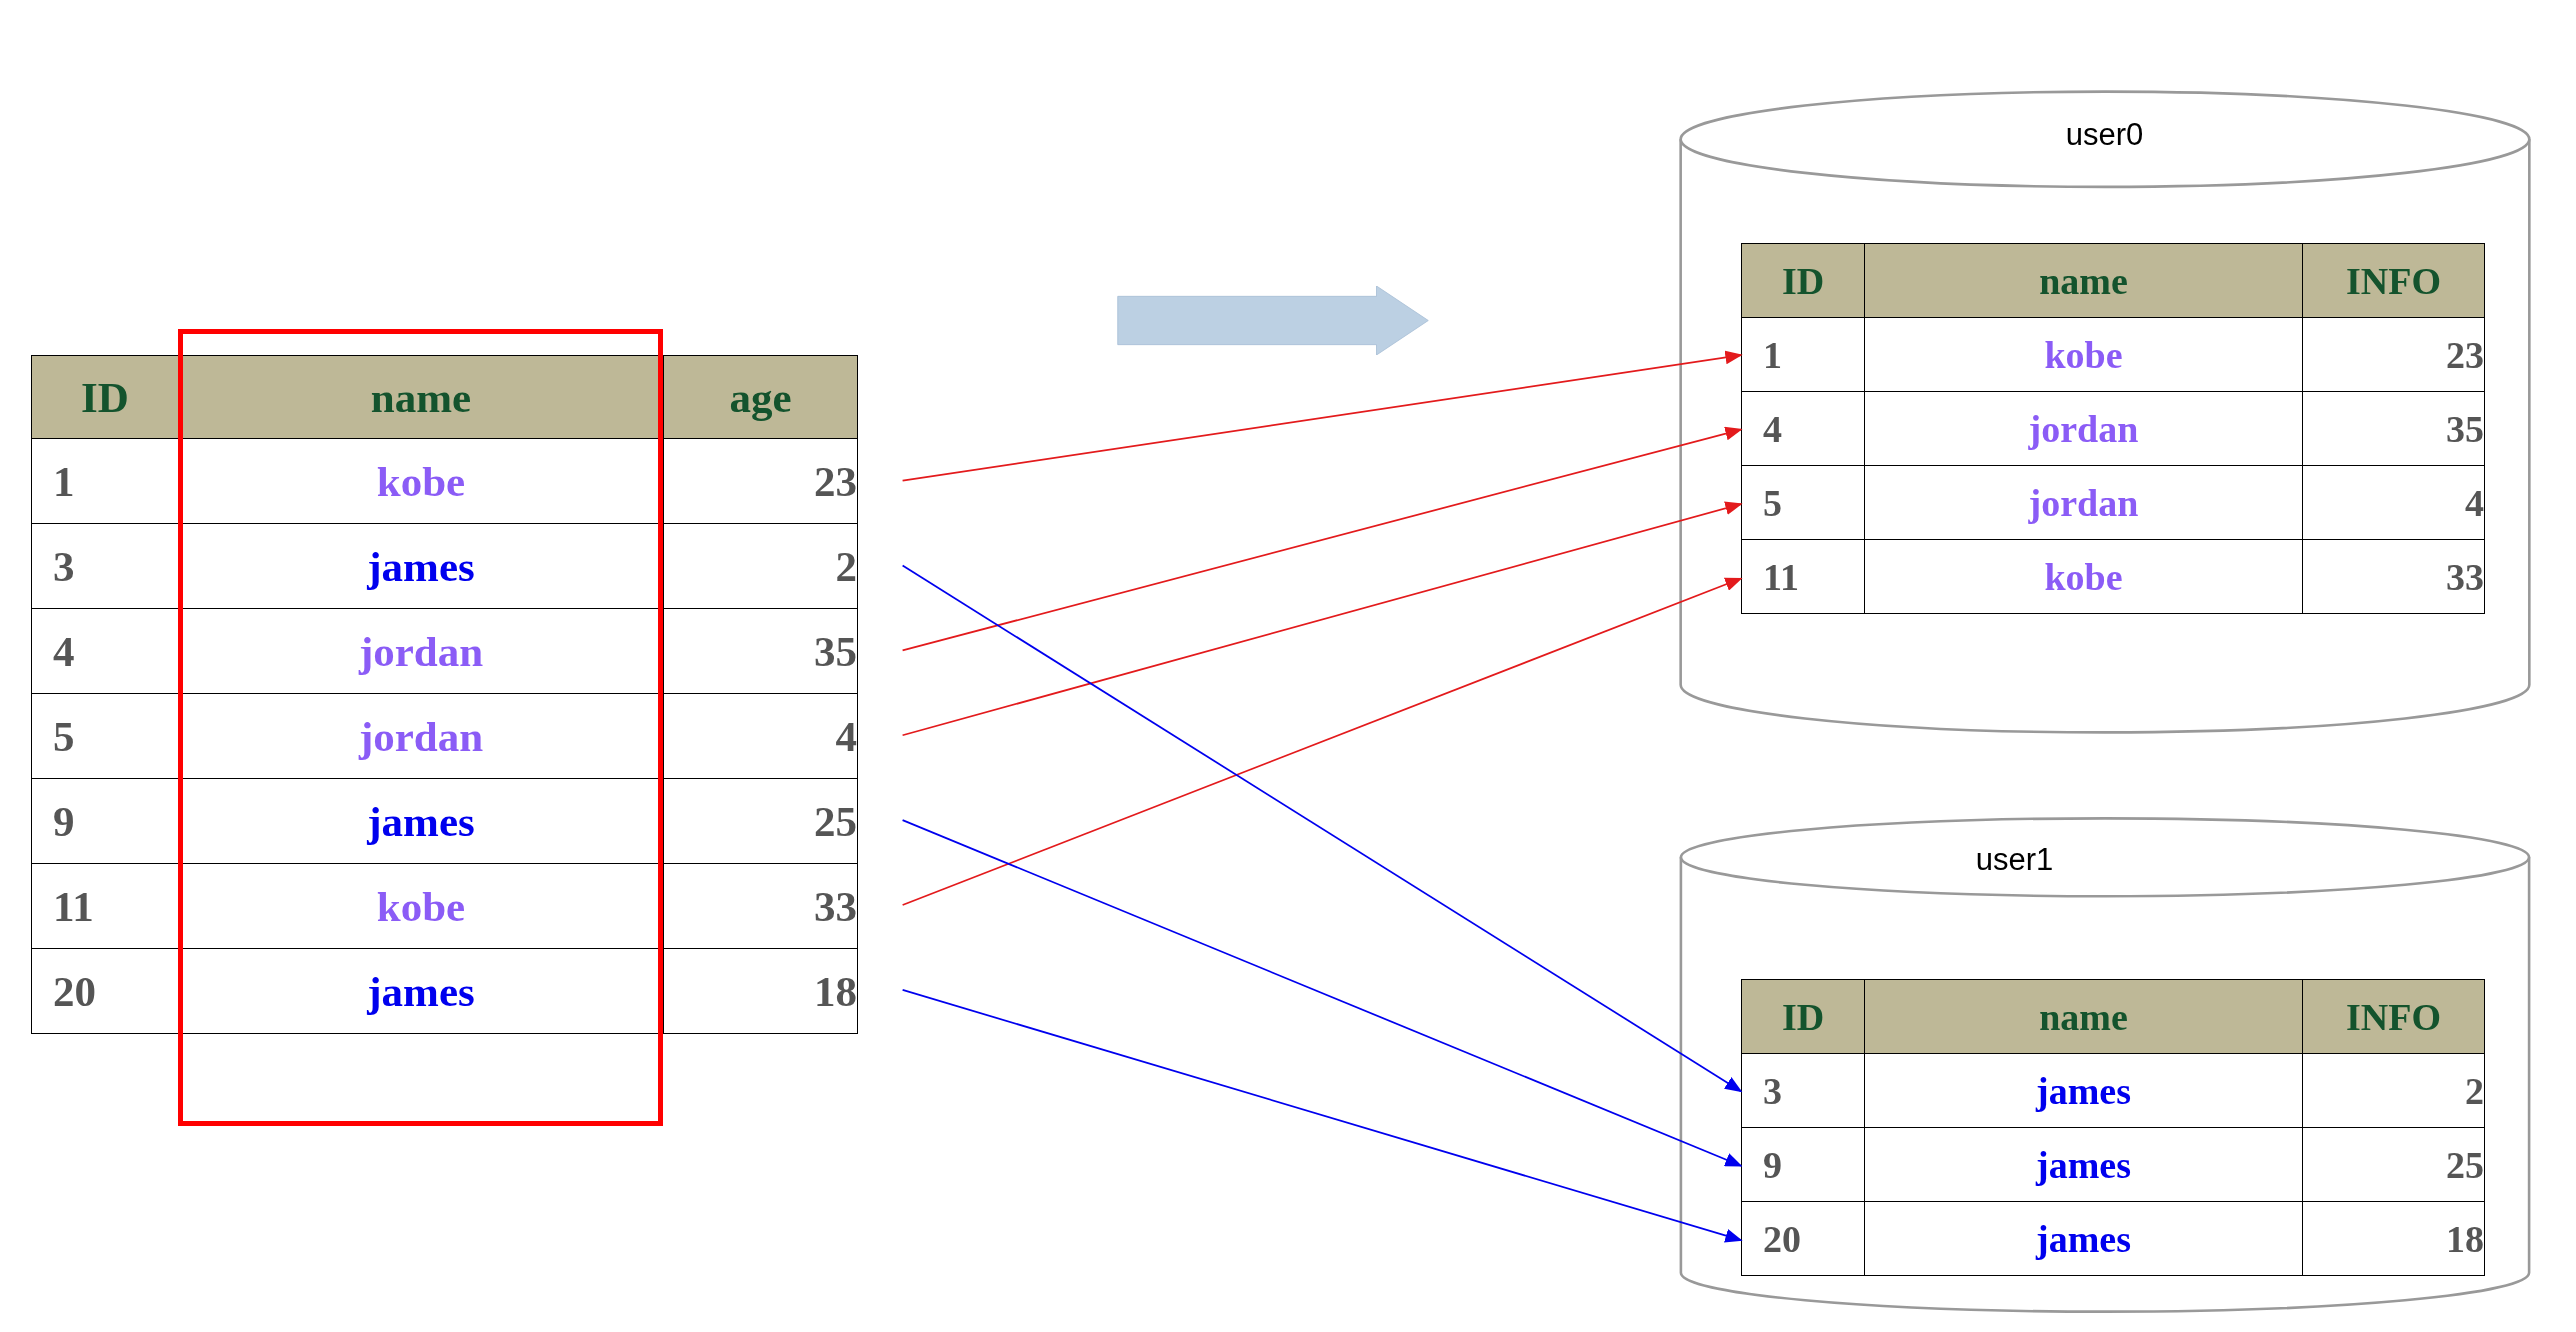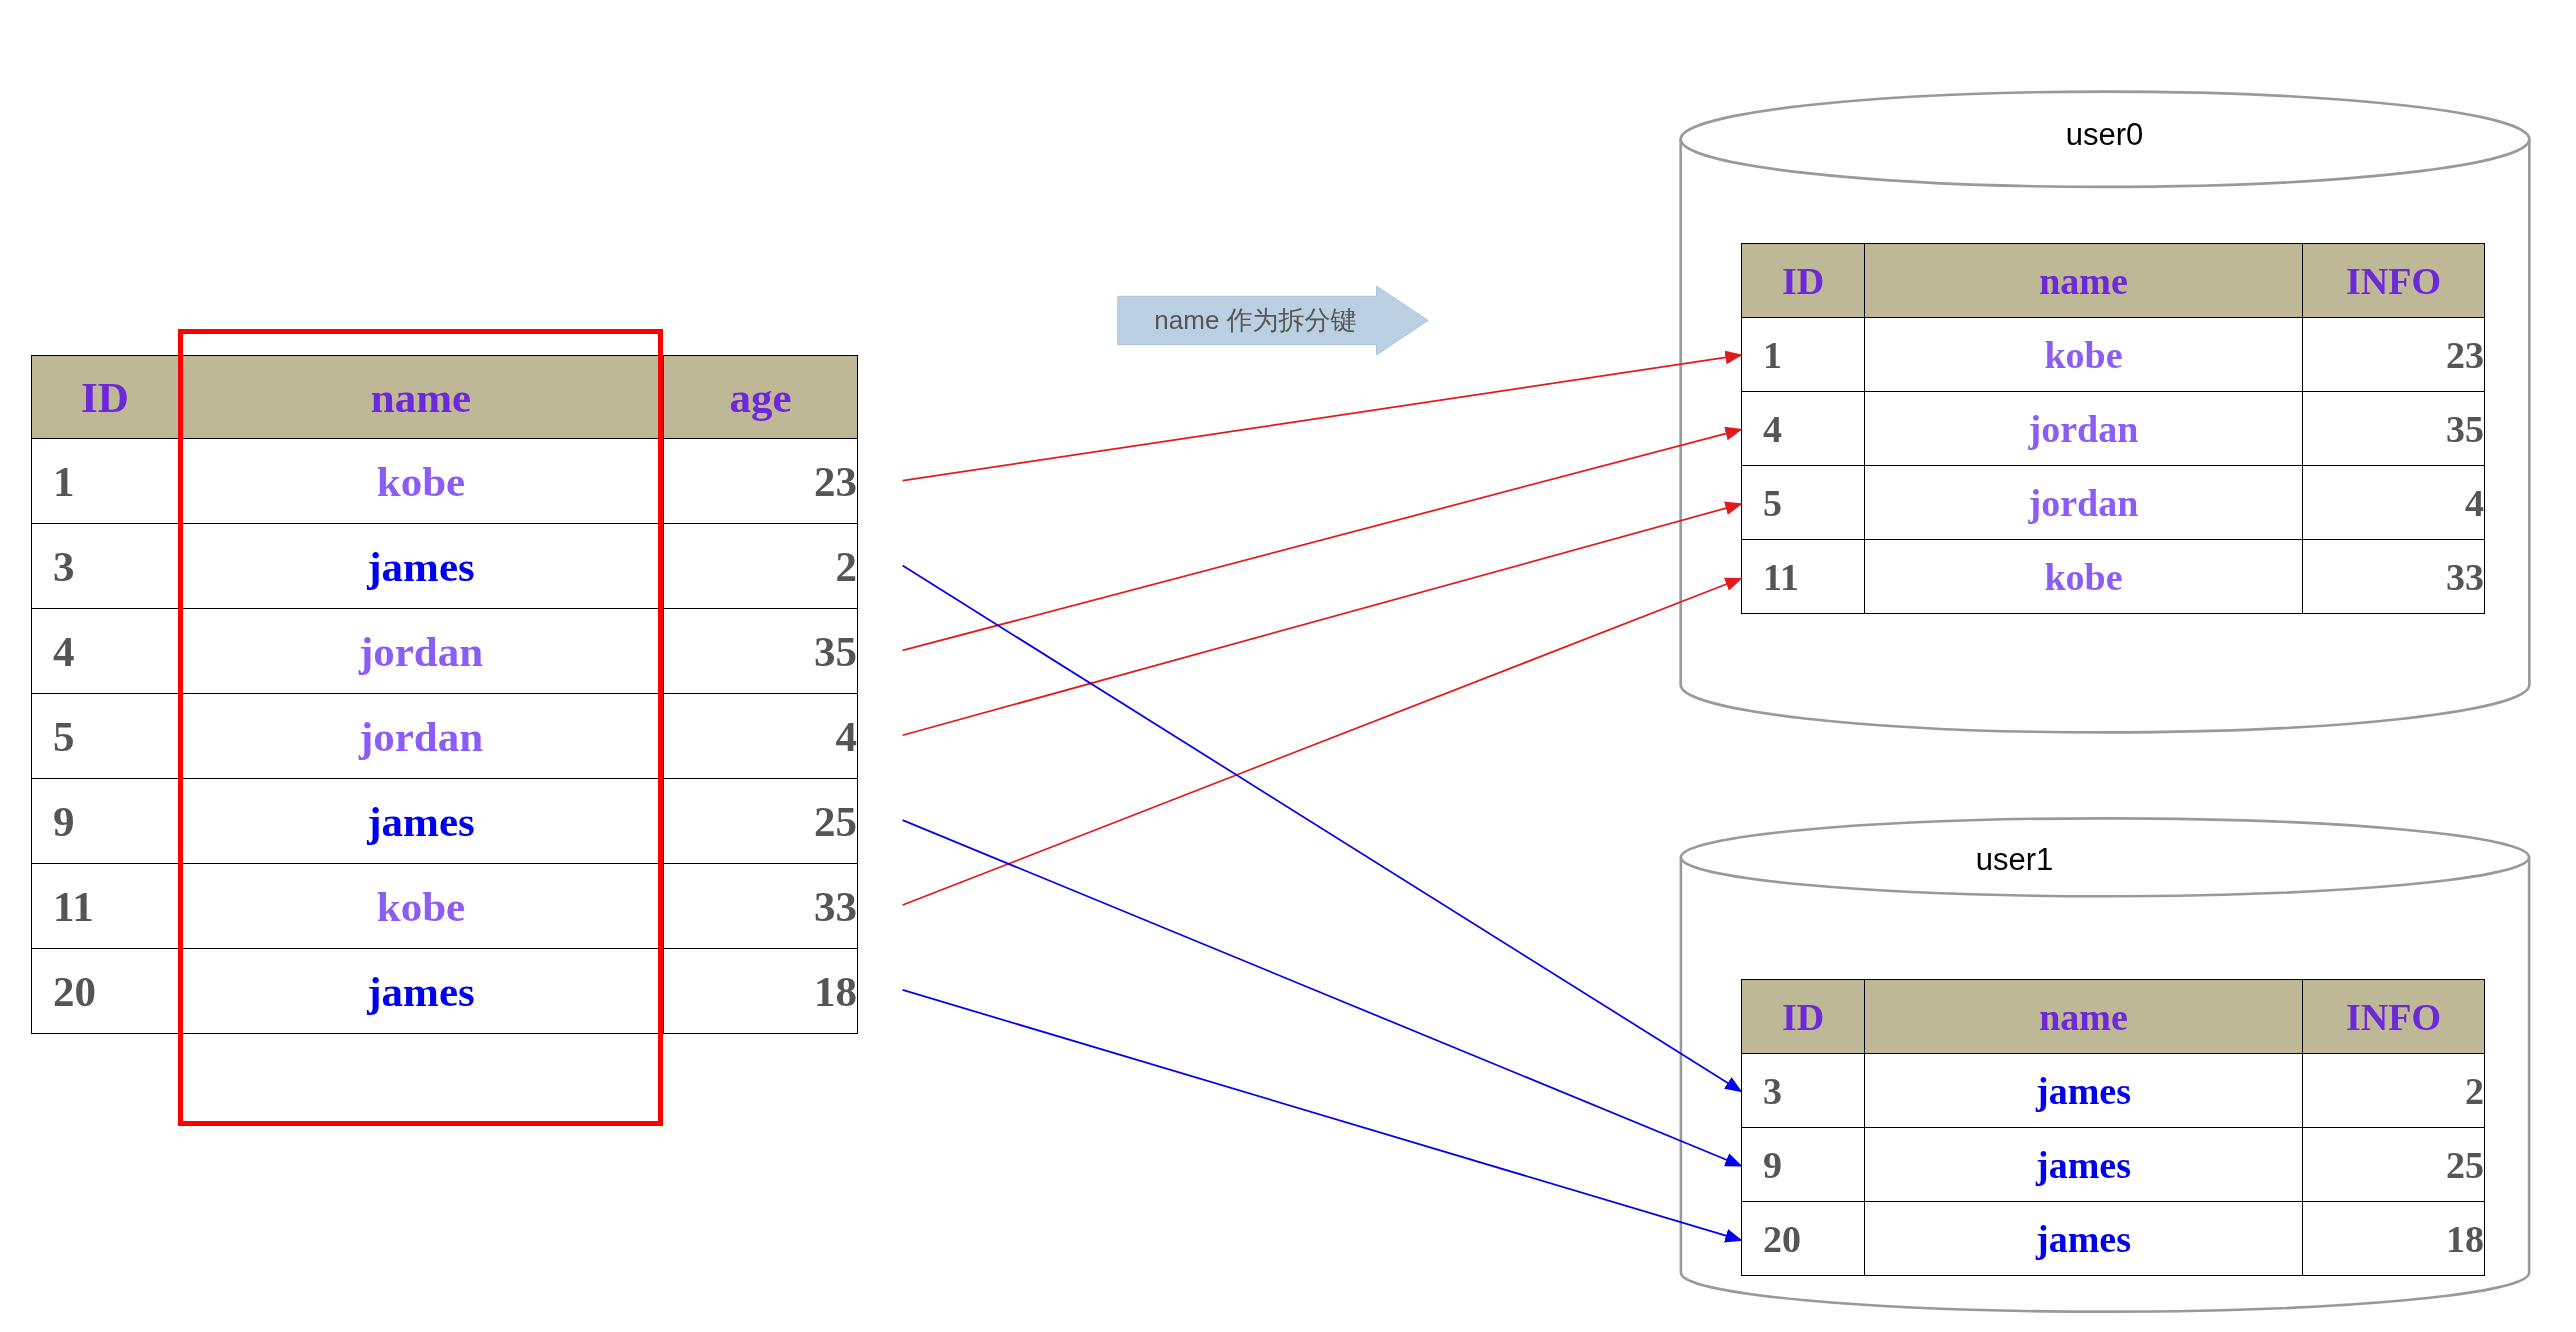--- a/index.html
+++ b/index.html
@@ -4,21 +4,21 @@
   <style>
     * { box-sizing: border-box; margin: 0; padding: 0; }
     body { font-family: Georgia, 'Times New Roman', serif; background: white; width: 2576px; height: 1332px; position: relative; }
     
     .source-table-wrapper { position: absolute; left: 31px; top: 355px; }
     .dest-table-wrapper-0 { position: absolute; left: 1741px; top: 243px; }
     .dest-table-wrapper-1 { position: absolute; left: 1741px; top: 979px; }
     
     table { border-collapse: collapse; }
     th, td { border: 1.7px solid #000; padding: 0; text-align: center; font-weight: bold; }
-    th { background: #beb897; color: #6d28d9; font-size: 43px; height: 83px; }
+    th { background: #beb897; color: #14532d; font-size: 43px; height: 83px; }
     td { color: #555; font-size: 43px; height: 85px; }
     
     .source-table th:nth-child(1), .source-table td:nth-child(1) { width: 147px; }
     .source-table th:nth-child(2), .source-table td:nth-child(2) { width: 485px; }
     .source-table th:nth-child(3), .source-table td:nth-child(3) { width: 194px; }
     
     .dest-table th:nth-child(1), .dest-table td:nth-child(1) { width: 123px; }
     .dest-table th:nth-child(2), .dest-table td:nth-child(2) { width: 438px; }
     .dest-table th:nth-child(3), .dest-table td:nth-child(3) { width: 182px; margin-left: 48px; }
     .dest-table th, .dest-table td { font-size: 38px; height: 74px; }
@@ -89,21 +89,20 @@
 <svg class="cylinder" style="left:1672px; top:814px; width:866px; height:502px;" viewBox="0 0 1000 580" width="866" height="502">
   <ellipse cx="500" cy="50" rx="490" ry="45" fill="none" stroke="#999" stroke-width="3"></ellipse>
   <path d="M 10 50 L 10 530 A 490 45 0 0 0 990 530 L 990 50" fill="none" stroke="#999" stroke-width="3"></path>
 </svg>
 <div class="cylinder-label" style="left:1928px; top:842px;">user1</div>
 
 <div class="arrow-label">
   <svg class="arrow-shape" viewBox="0 0 360 80">
     <path d="M 0 12 L 300 12 L 300 0 L 360 40 L 300 80 L 300 68 L 0 68 Z" fill="#bcd0e3" stroke="#a9bfd6" stroke-width="1"></path>
   </svg>
-  <div class="arrow-text">name 作为拆分键</div>
 </div>
 
 <div class="source-table-wrapper">
   <table class="source-table">
     <thead>
       <tr>
         <th>ID</th>
         <th>name</th>
         <th>age</th>
       </tr>

